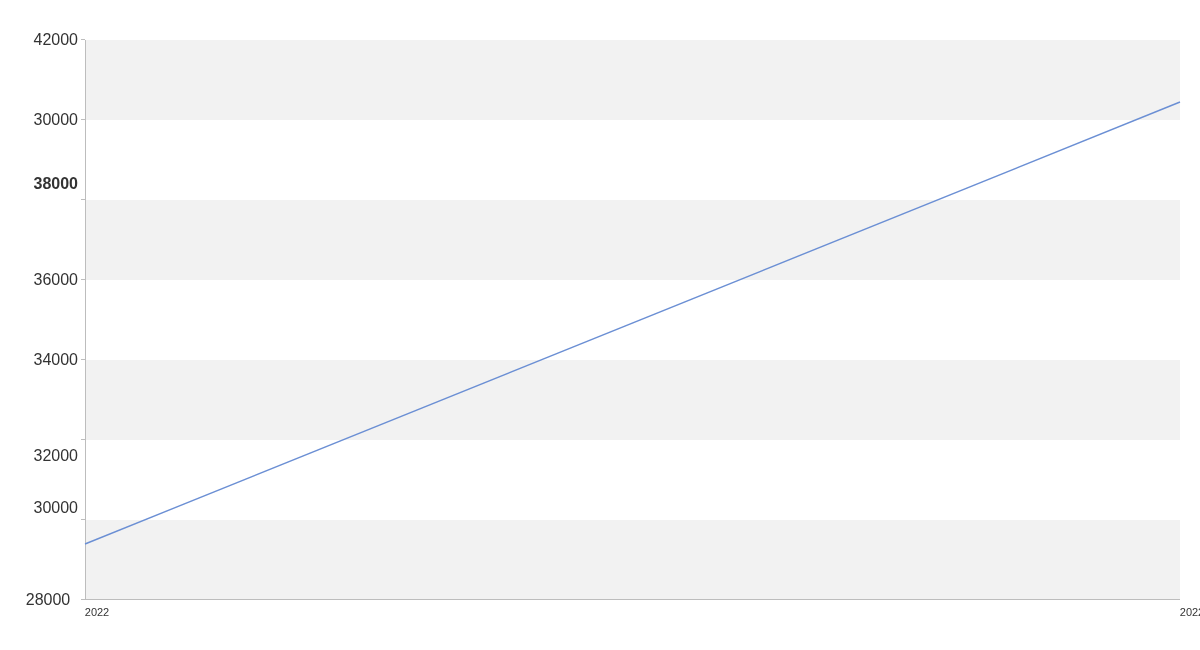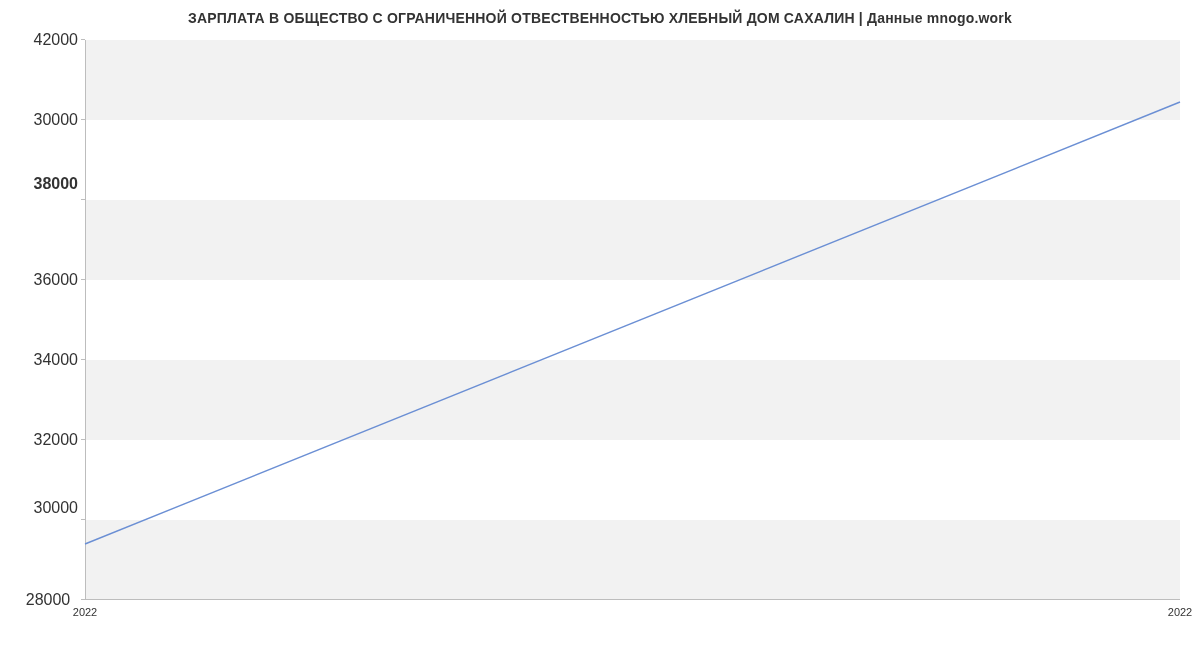--- a/index.html
+++ b/index.html
@@ -67,39 +67,39 @@
     width: 4px;
     height: 1px;
     background: #bdbdbd;
   }
   .xtick-label {
     position: absolute;
     top: 606px;
     font-size: 11px;
     color: #333;
     transform: translateX(-50%);
+    margin-left: 12px;
   }
   svg.line-layer {
     position: absolute;
     left: 0; top: 0;
     width: 100%;
     height: 100%;
     overflow: visible;
   }
   .series-line {
     fill: none;
     stroke: #6b8fd4;
     stroke-width: 1.4;
   }
 </style>
 </head>
 <body>
 
 <div class="chart-wrap">
-  <div class="title">ЗАРПЛАТА В ОБЩЕСТВО С ОГРАНИЧЕННОЙ ОТВЕСТВЕННОСТЬЮ ХЛЕБНЫЙ ДОМ САХАЛИН | Данные mnogo.work</div>
 
   <div class="plot">
     <div class="plot-bg"></div>
 
     <div class="band" style="bottom:0%; height:14.2857%;"></div>
     <div class="band" style="bottom:28.5714%; height:14.2857%;"></div>
     <div class="band" style="bottom:57.1429%; height:14.2857%;"></div>
     <div class="band" style="bottom:85.7143%; height:14.2857%;"></div>
 
     <div class="ytick-mark" style="bottom:0%;"></div>
@@ -114,21 +114,21 @@
     <div class="spine left"></div>
     <div class="spine bottom"></div>
 
     <svg class="line-layer" viewBox="0 0 1095 560" preserveAspectRatio="none">
       <path id="series-path" class="series-line" d="M0.00 504.00 L1095.00 62.00" style="stroke: rgb(107, 143, 212);"></path>
     </svg>
   </div>
 
   <div class="ytick-label" style="top:600px;text-align:center;">28000</div>
   <div class="ytick-label" style="top:508px;">30000</div>
-  <div class="ytick-label" style="top:440px;">32000</div>
+  <div class="ytick-label" style="top:456px;">32000</div>
   <div class="ytick-label" style="top:360px;">34000</div>
   <div class="ytick-label" style="top:280px;">36000</div>
   <div class="ytick-label" style="top:184px;font-weight:bold;">38000</div>
   <div class="ytick-label" style="top:120px;">30000</div>
   <div class="ytick-label" style="top:40px;">42000</div>
 
   <div class="xtick-label" style="left:85px;">2022</div>
   <div class="xtick-label" style="left:1180px;">2022</div>
 </div>
 

